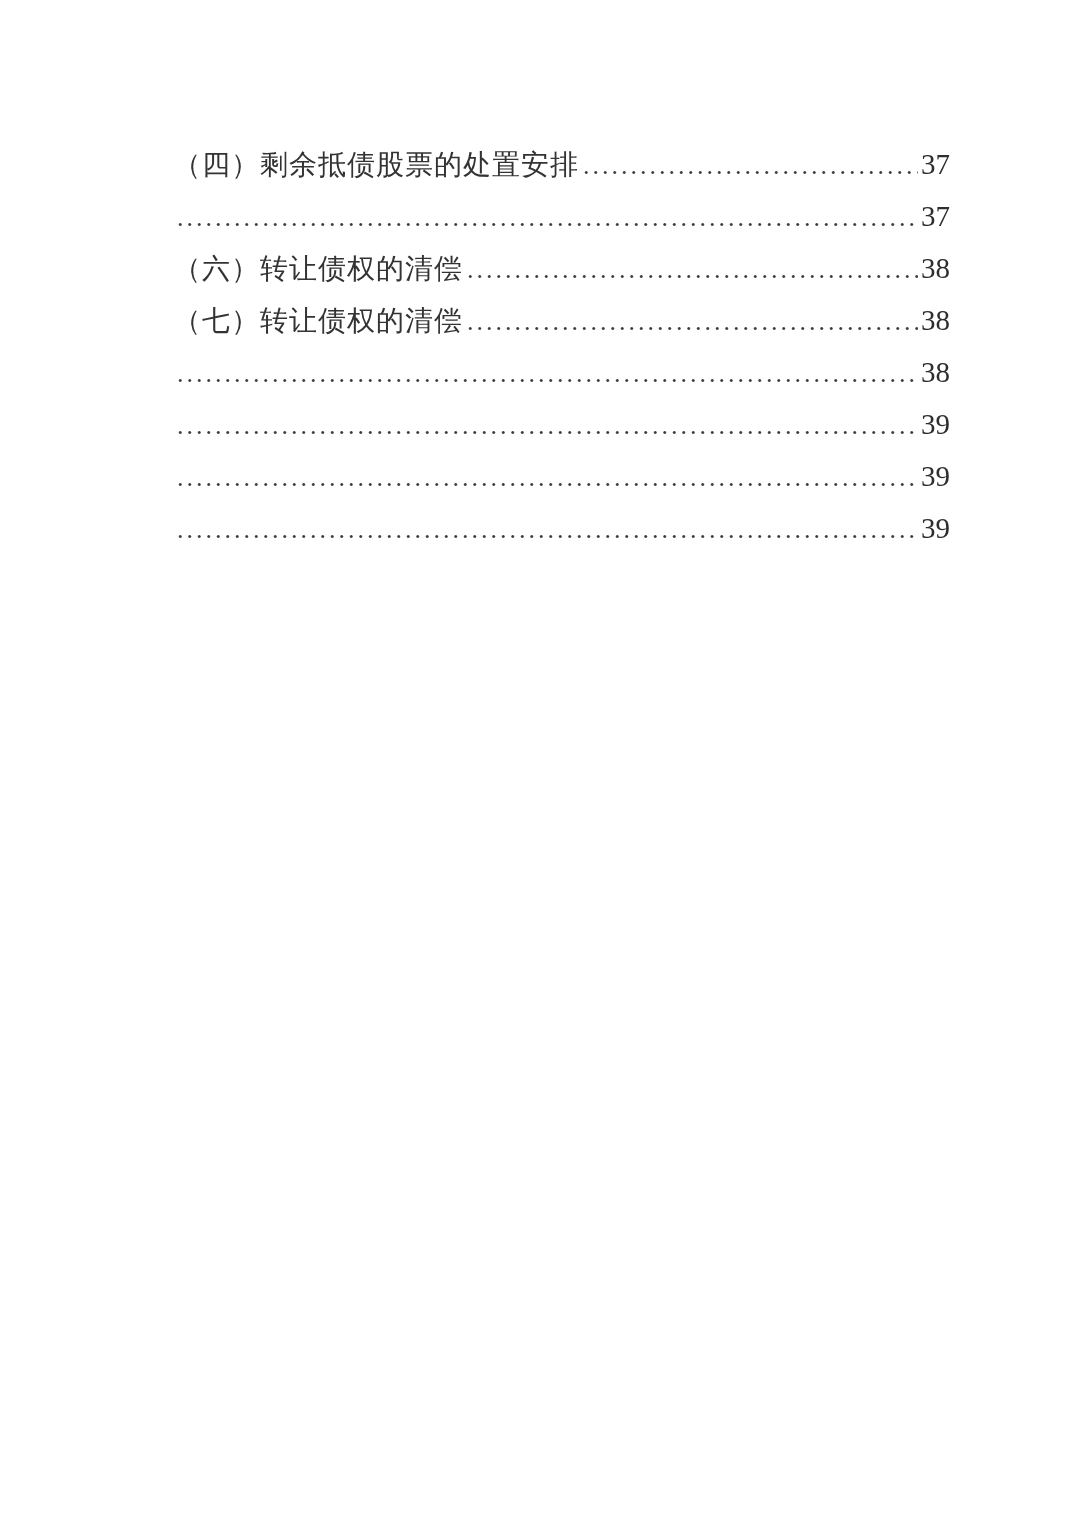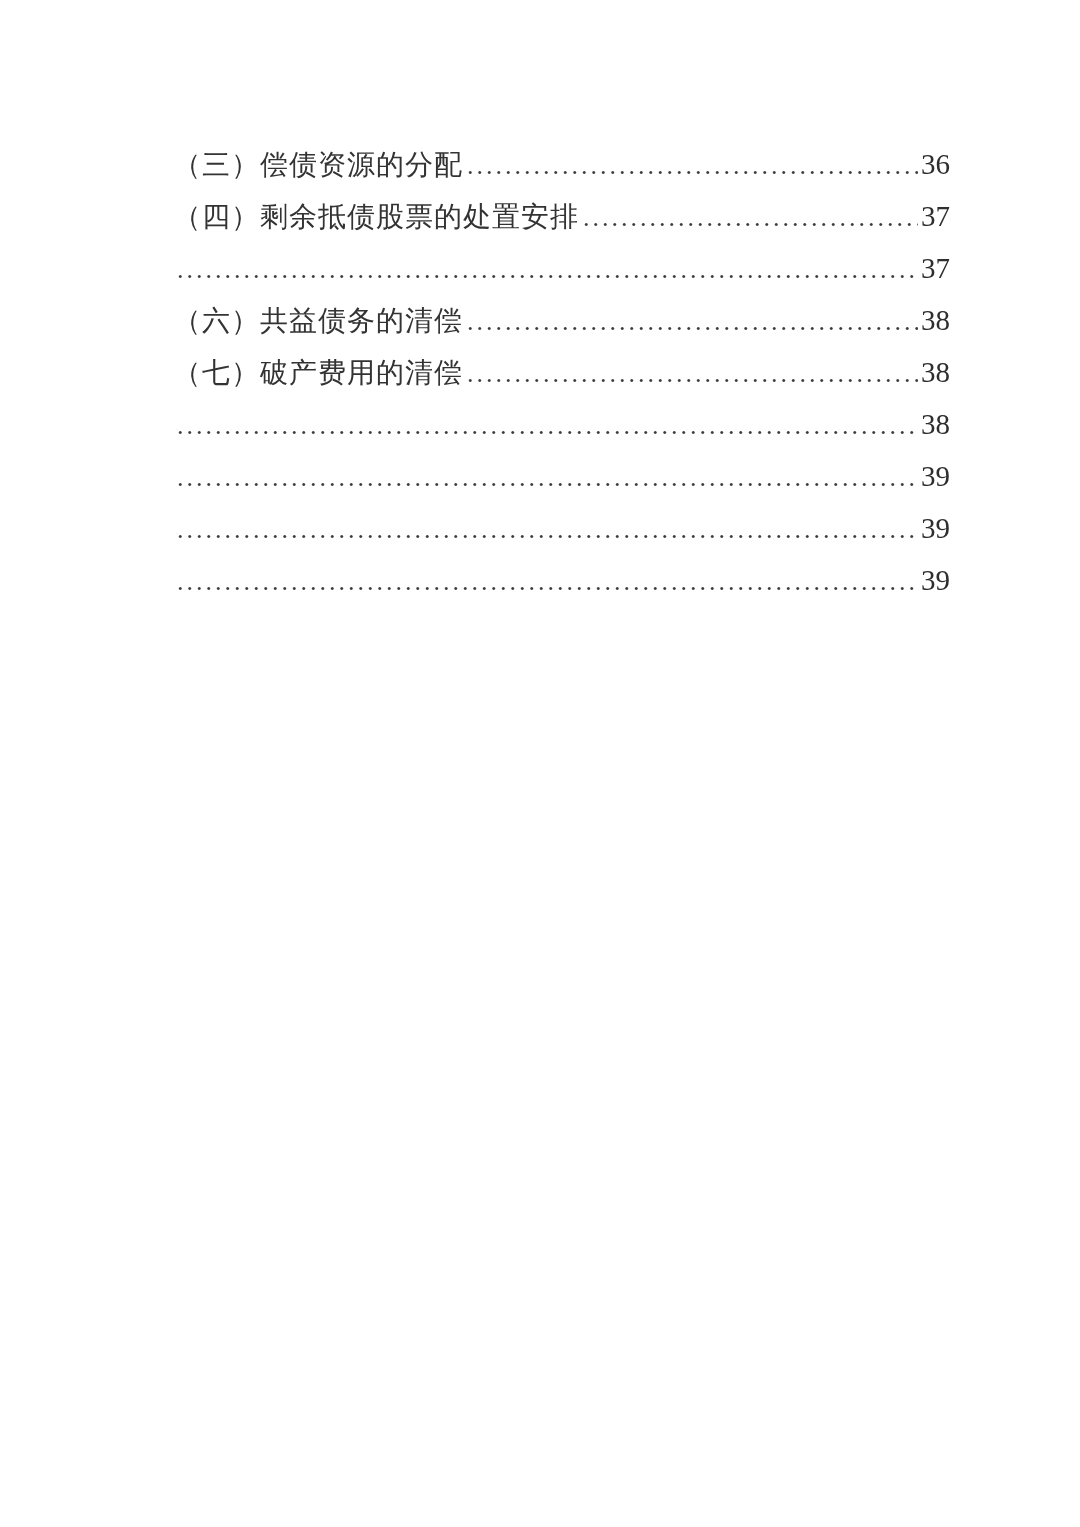--- a/index.html
+++ b/index.html
@@ -52,45 +52,40 @@
     font-size: 29px;
     color: #2e2e2e;
   }
 </style>
 </head>
 <body>
 
 <div class="page">
   <div class="toc">
 
-    <div class="toc-row">
-      <span class="toc-label">（三）偿债资源的分配</span>
-      <span class="toc-leader"></span>
-      <span class="toc-page">36</span>
-    </div>
 
     <div class="toc-row">
       <span class="toc-label">（四）剩余抵债股票的处置安排</span>
       <span class="toc-leader"></span>
       <span class="toc-page">37</span>
     </div>
 
     <div class="toc-row">
       <span class="toc-leader"></span>
       <span class="toc-page">37</span>
     </div>
 
     <div class="toc-row">
-      <span class="toc-label">（六）共益债务的清偿</span>
+      <span class="toc-label">（六）转让债权的清偿</span>
       <span class="toc-leader"></span>
       <span class="toc-page">38</span>
     </div>
 
     <div class="toc-row">
-      <span class="toc-label">（七）破产费用的清偿</span>
+      <span class="toc-label">（七）转让债权的清偿</span>
       <span class="toc-leader"></span>
       <span class="toc-page">38</span>
     </div>
 
     <div class="toc-row">
       <span class="toc-leader"></span>
       <span class="toc-page">38</span>
     </div>
 
     <div class="toc-row">

